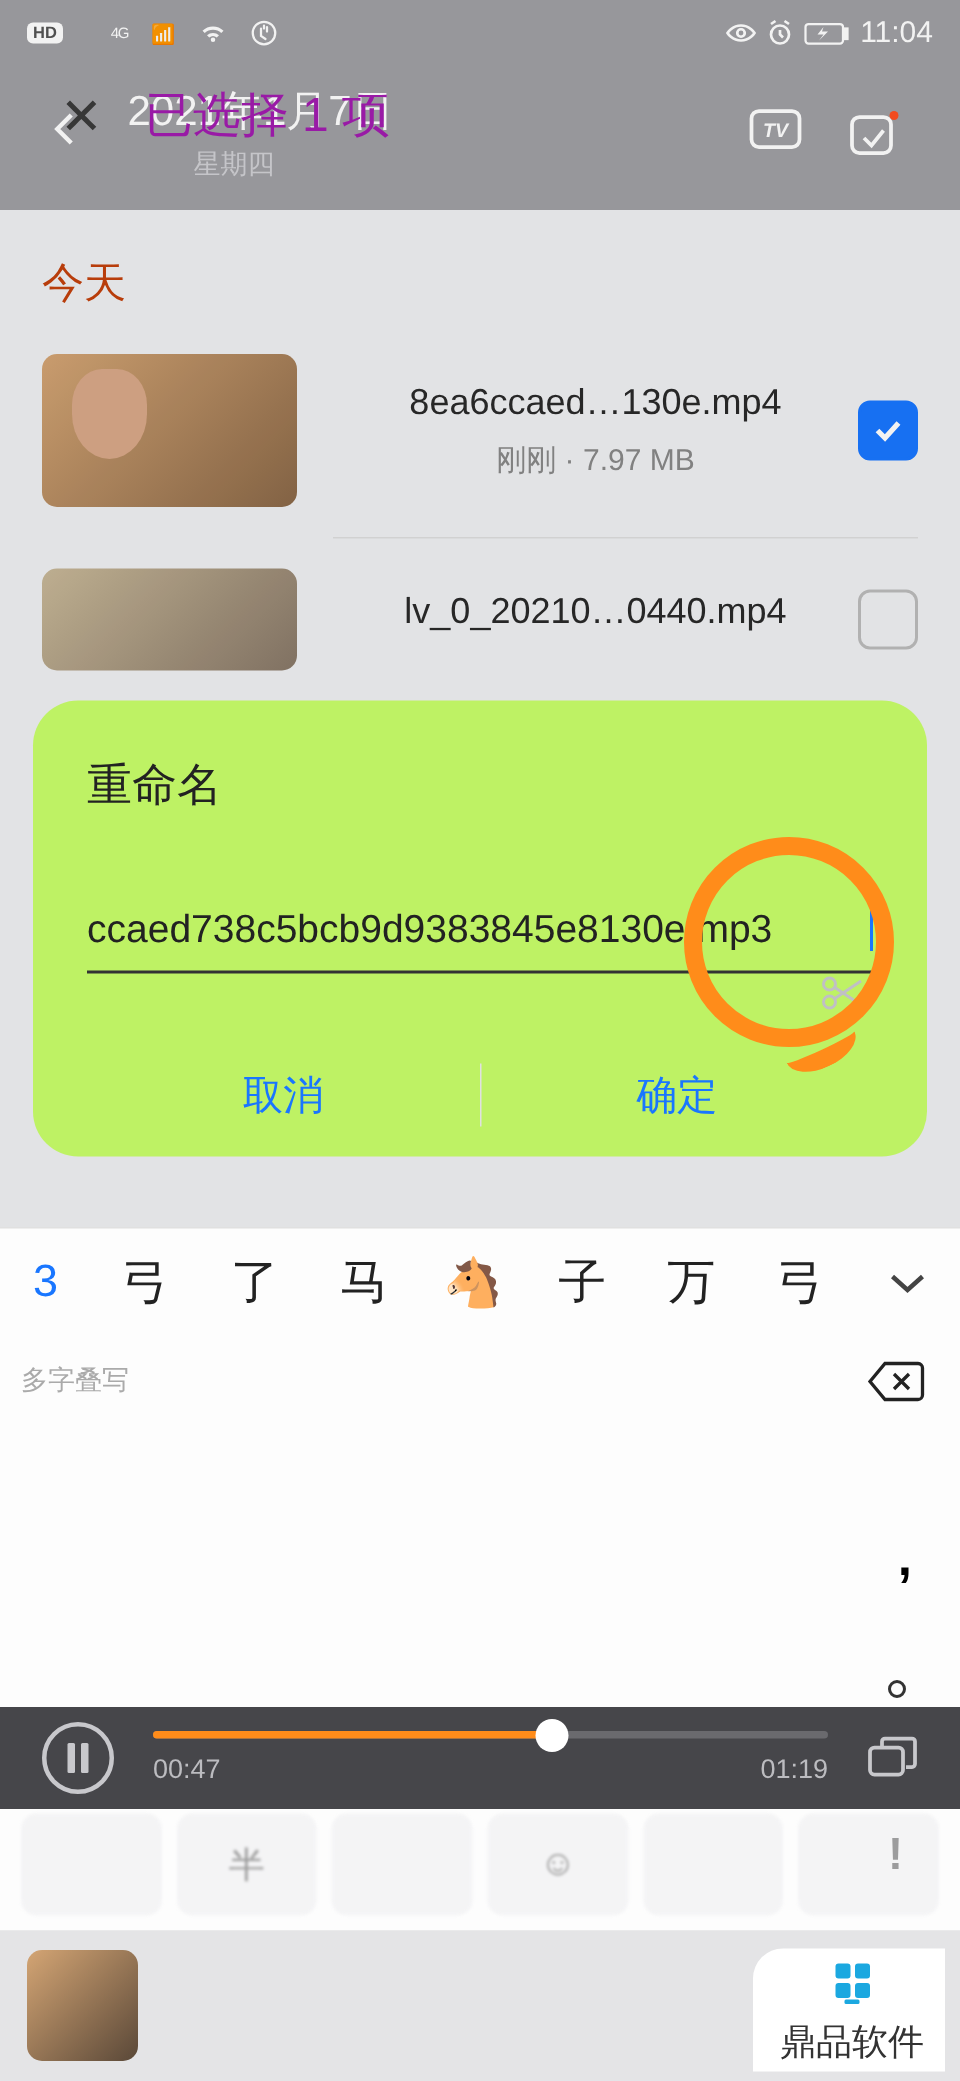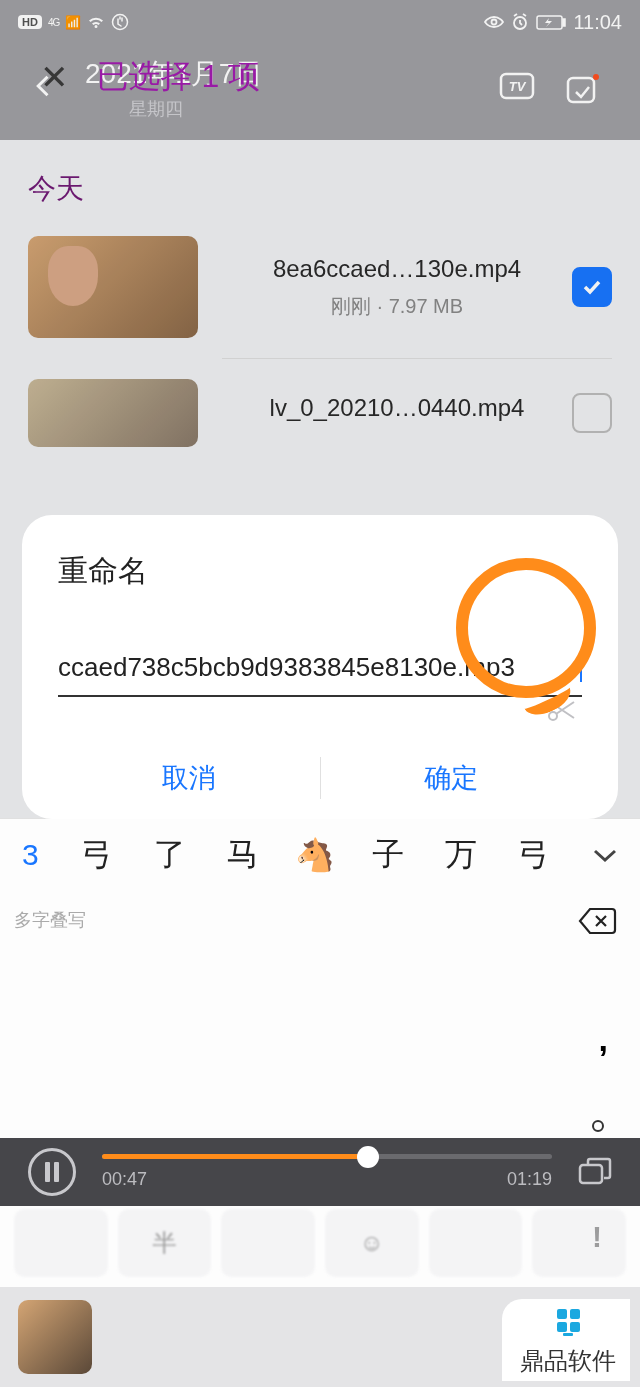--- a/index.html
+++ b/index.html
@@ -1,54 +1,54 @@
 <!DOCTYPE html>
 <html><head>
 <meta charset="utf-8">
 <style>
 * { margin: 0; padding: 0; box-sizing: border-box; font-family: -apple-system, "PingFang SC", "Microsoft YaHei", sans-serif; }
 body { width: 640px; height: 1387px; background: #e8e8ea; position: relative; overflow: hidden; }
 
 
 .status-bar { position: absolute; top: 0; left: 0; right: 0; height: 44px; display: flex; align-items: center; justify-content: space-between; padding: 0 18px; color: #fff; z-index: 5; }
-.status-left { display: flex; align-items: center; gap: 6px; font-size: 13px; }
+.status-left { display: flex; align-items: center; gap: 16px; font-size: 13px; }
 .status-right { display: flex; align-items: center; gap: 7px; font-size: 20px; font-weight: 500; }
 .hd-badge { background: #fff; color: #555; border-radius: 4px; padding: 1px 4px; font-size: 11px; font-weight: bold; }
-.sig { font-size: 10px; letter-spacing: -1px; }
+.sig { font-size: 10px; letter-spacing: -1px; margin-left: 16px; }
 
 
 .bg-header { position: absolute; top: 0; left: 0; right: 0; height: 162px; background: #a0a0a4; z-index: 1; }
 .bg-header .date { position: absolute; top: 55px; left: 85px; color: #fff; font-size: 28px; font-weight: 500; }
 .bg-header .day { position: absolute; top: 97px; left: 85px; color: #d0d0d4; font-size: 18px; margin-left: 44px; }
 .bg-header .back { position: absolute; top: 72px; left: 30px; color: #fff; }
 .bg-header .tv { position: absolute; top: 72px; right: 105px; color: #fff; font-style: italic; }
 .bg-header .menu { position: absolute; top: 72px; right: 40px; color: #fff; }
 
 
 .sel-header { position: absolute; top: 55px; left: 40px; right: 40px; z-index: 3; display: flex; align-items: center; color: #333; }
 .sel-header .x { font-size: 34px; color: #3a3a3a; }
 .sel-header .title { font-size: 32px; margin-left: 28px; color: #a21caf; }
 
 
 .content { position: absolute; top: 140px; left: 0; right: 0; bottom: 0; background: #eff0f2; z-index: 2; padding: 30px 28px 0; }
-.section-title { font-size: 28px; color: #701a75; margin-bottom: 28px; }
+.section-title { font-size: 28px; color: #c2410c; margin-bottom: 28px; }
 .file-row { display: flex; align-items: center; margin-bottom: 20px; }
 .thumb { width: 170px; height: 102px; border-radius: 10px; background: linear-gradient(135deg, #d4a574, #8a6848); flex-shrink: 0; position: relative; overflow: hidden; }
 .thumb.t2 { background: linear-gradient(135deg, #c8b898, #887868); height: 68px; }
 .thumb-face { position: absolute; top: 10px; left: 20px; width: 50px; height: 60px; background: #d8a888; border-radius: 40% 40% 50% 50%; }
 .file-info { flex: 1; margin-left: 24px; text-align: center; }
 .file-name { font-size: 24px; color: #2a2a2a; margin-bottom: 10px; }
 .file-meta { font-size: 20px; color: #888; }
 .check { width: 40px; height: 40px; border-radius: 8px; border: 2px solid #bbb; display: flex; align-items: center; justify-content: center; }
 .check.on { background: #1976ff; border-color: #1976ff; color: #fff; }
 .divider { height: 1px; background: #ddd; margin: 10px 0 20px 194px; }
 
 
 .dialog-scrim { position: absolute; inset: 0; background: rgba(0,0,0,0.05); z-index: 6; }
-.dialog { position: absolute; top: 467px; left: 22px; right: 22px; background: #ffffff; border-radius: 30px; padding: 36px 36px 0; z-index: 10; margin-top: 48px; }
+.dialog { position: absolute; top: 467px; left: 22px; right: 22px; background: #bef264; border-radius: 30px; padding: 36px 36px 0; z-index: 10; }
 .dialog-title { font-size: 30px; color: #222; margin-bottom: 60px; }
 .dialog-input-wrap { position: relative; border-bottom: 2px solid #333; padding-bottom: 12px; margin-bottom: 40px; }
 .dialog-input { width: 100%; border: none; font-size: 26px; color: #222; outline: none; background: transparent; }
 .dialog-cursor { position: absolute; right: 0; top: 0; width: 2px; height: 30px; background: #1976ff; }
 .dialog-scissor { position: absolute; right: 4px; bottom: -28px; color: #c0c0c4; }
 .dialog-btns { display: flex; height: 82px; }
 .dialog-btn { flex: 1; display: flex; align-items: center; justify-content: center; font-size: 27px; color: #1976ff; cursor: pointer; }
 .dialog-sep { width: 1px; background: #e0e0e0; margin: 20px 0; }
 
 

